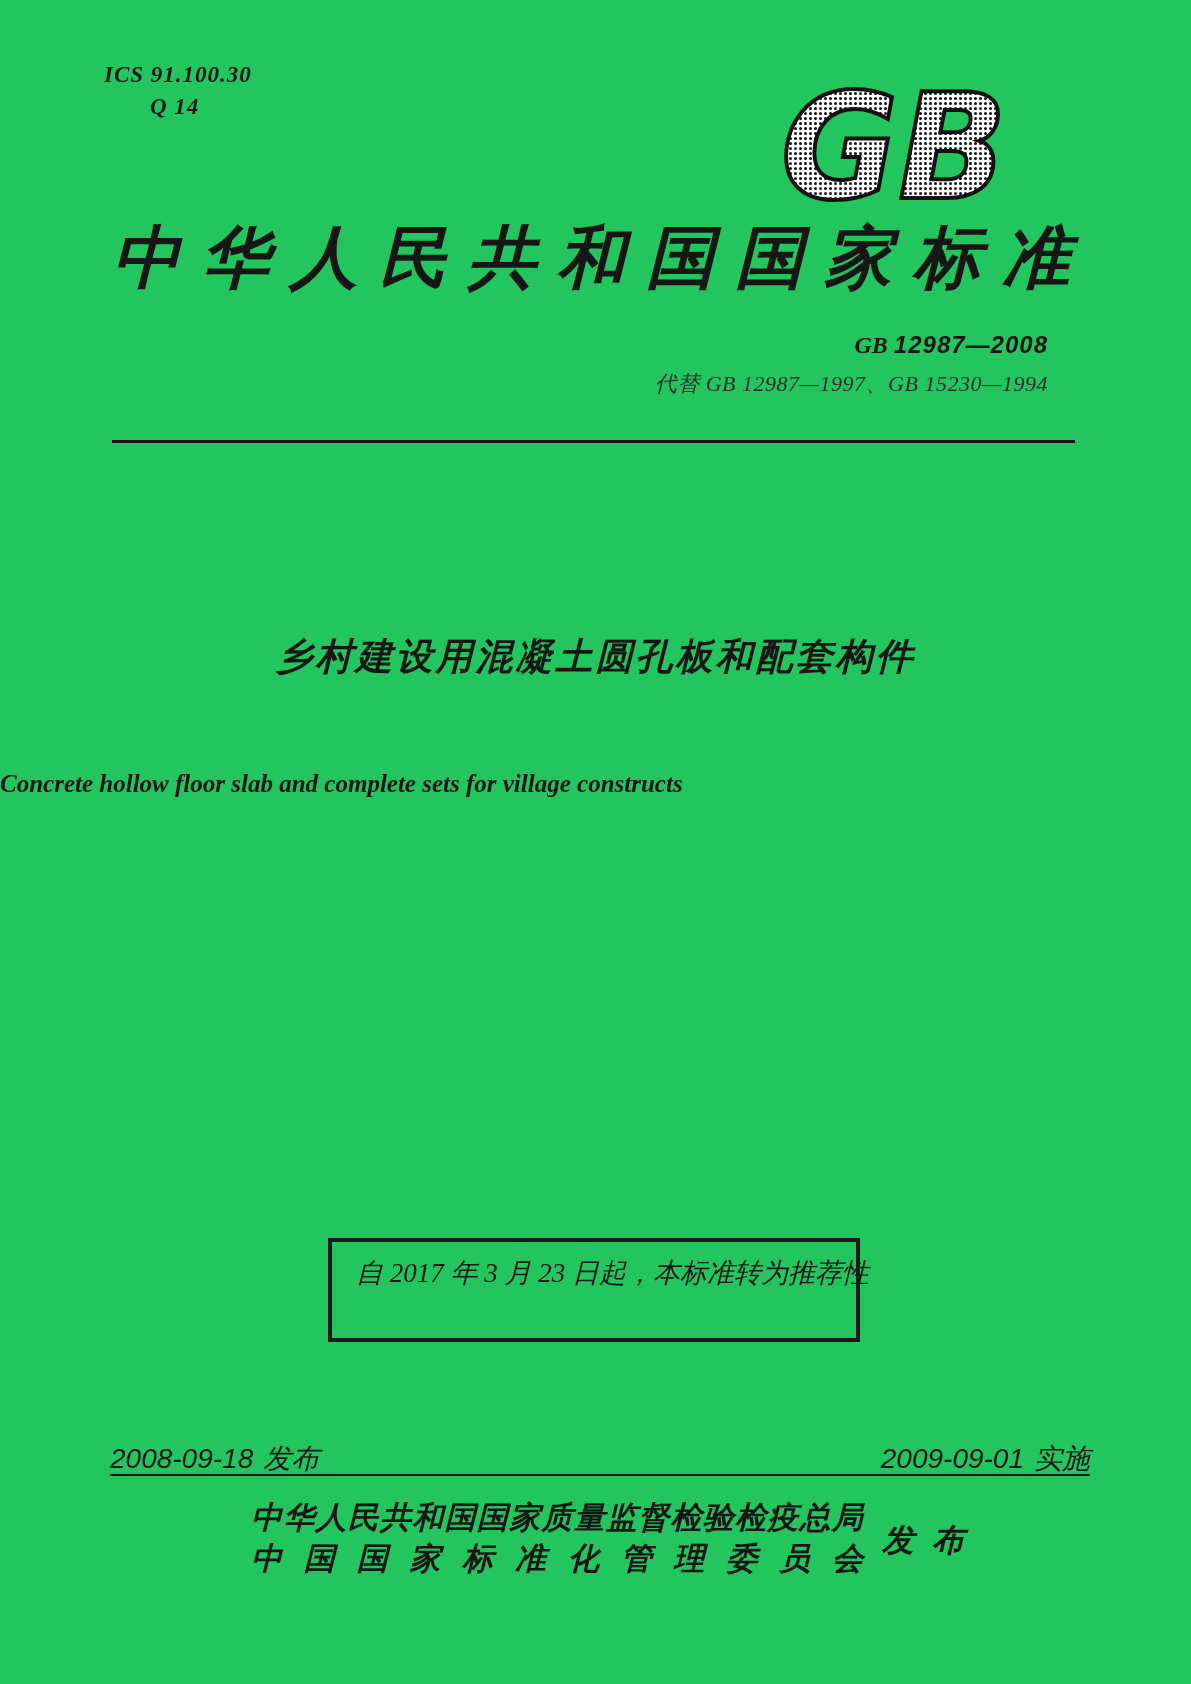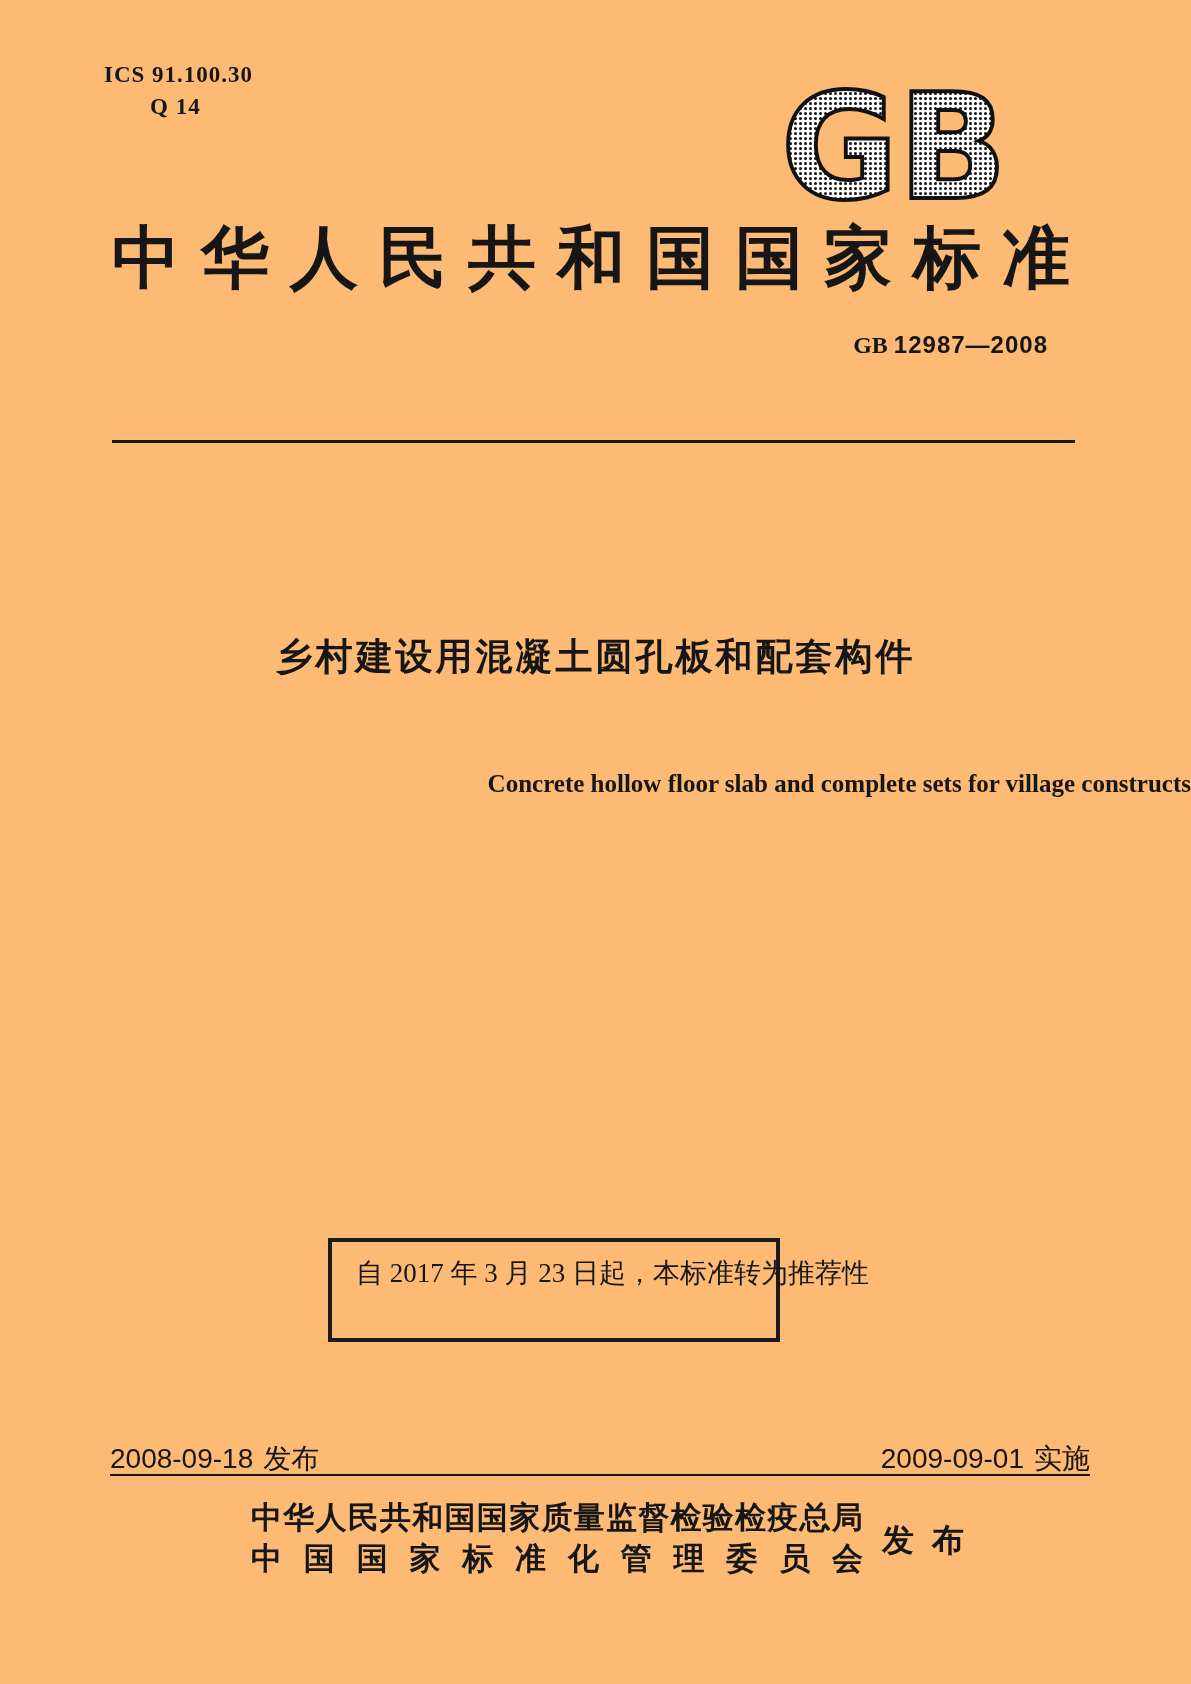--- a/index.html
+++ b/index.html
@@ -1,24 +1,25 @@
 <!DOCTYPE html>
 <html><head>
 <meta charset="utf-8">
 <style>
   html, body { margin: 0; padding: 0; background: #ffffff; }
   .page {
     position: relative;
     width: 1191px;
     height: 1684px;
     margin: 0 auto;
-    background: #fdba74;
+    background: #22c55e;
     color: #161616;
     font-family: "Liberation Serif", "DejaVu Serif", serif;
     overflow: hidden;
+    font-style: italic;
   }
   .abs { position: absolute; }
 
   .ics-line {
     left: 104px; top: 62px;
     font-size: 23px; font-weight: bold;
     letter-spacing: 1px;
     font-family: "Liberation Serif", "DejaVu Serif", serif;
   }
   .class-line {
@@ -56,26 +57,26 @@
 
   .title-cn {
     left: 0; top: 632px; width: 100%;
     text-align: center;
     font-family: "Liberation Sans", "DejaVu Sans", sans-serif;
     font-size: 37px; font-weight: bold; letter-spacing: 3px;
     white-space: nowrap;
   }
   .title-en {
     left: 0; top: 770px; width: 100%;
-    text-align: right;
+    text-align: left;
     font-size: 25px; font-weight: bold;
   }
 
   .notice-box {
-    left: 328px; top: 1238px; width: 452px; height: 104px;
+    left: 328px; top: 1238px; width: 532px; height: 104px;
     border: 4px solid #1b1b1b;
     box-sizing: border-box;
     padding: 11px 0 0 24px;
     font-size: 27px; line-height: 41px;
     white-space: nowrap;
   }
   .notice-box .std {
     font-weight: bold;
     font-family: "Liberation Serif", "DejaVu Serif", serif;
   }
@@ -131,20 +132,21 @@
       <span>家</span>
       <span>标</span>
       <span>准</span>
     </div>
 
   <div class="abs std-no">
     <span>GB</span>
     <span class="num">12987—2008</span>
   </div>
 
+  <div class="abs replaces">代替 GB 12987—1997、GB 15230—1994</div>
 
   <div class="abs rule-1"></div>
 
   <div class="abs title-cn">乡村建设用混凝土圆孔板和配套构件</div>
 
   <div class="abs title-en">Concrete hollow floor slab and complete sets for village constructs</div>
 
   <div class="abs notice-box">
     <div>自 2017 年 3 月 23 日起，本标准转为推荐性</div>
   </div>

